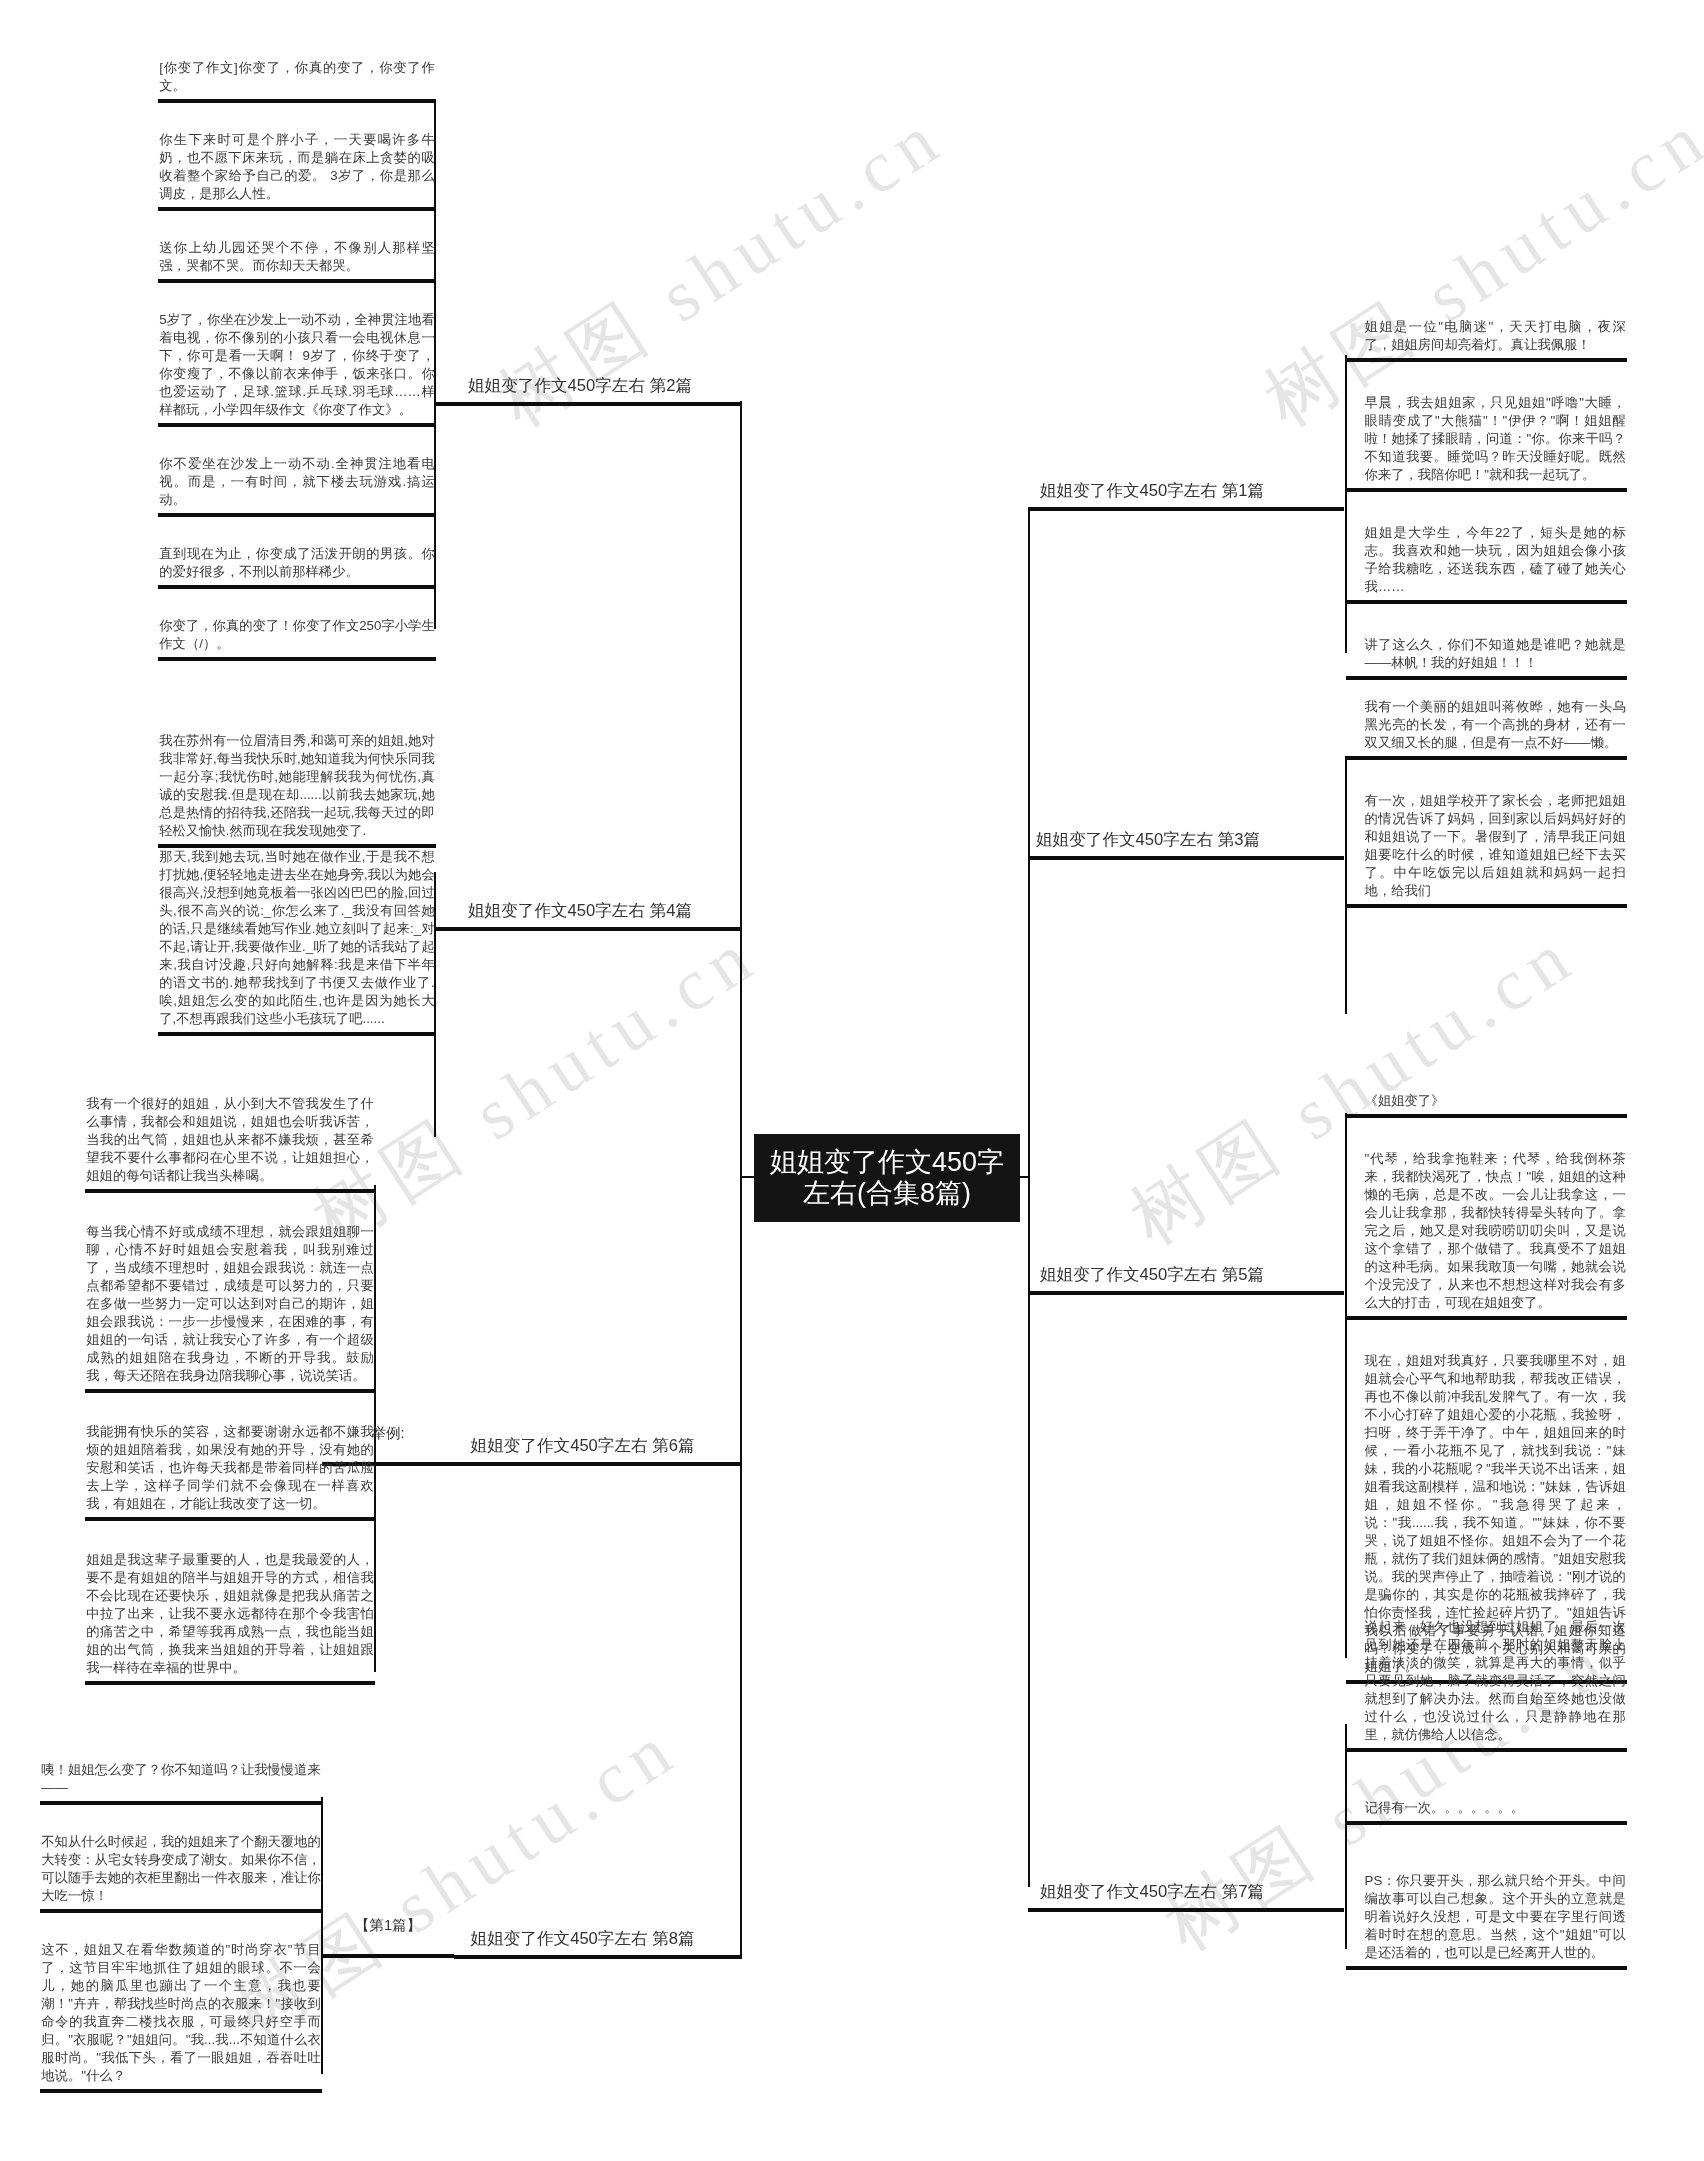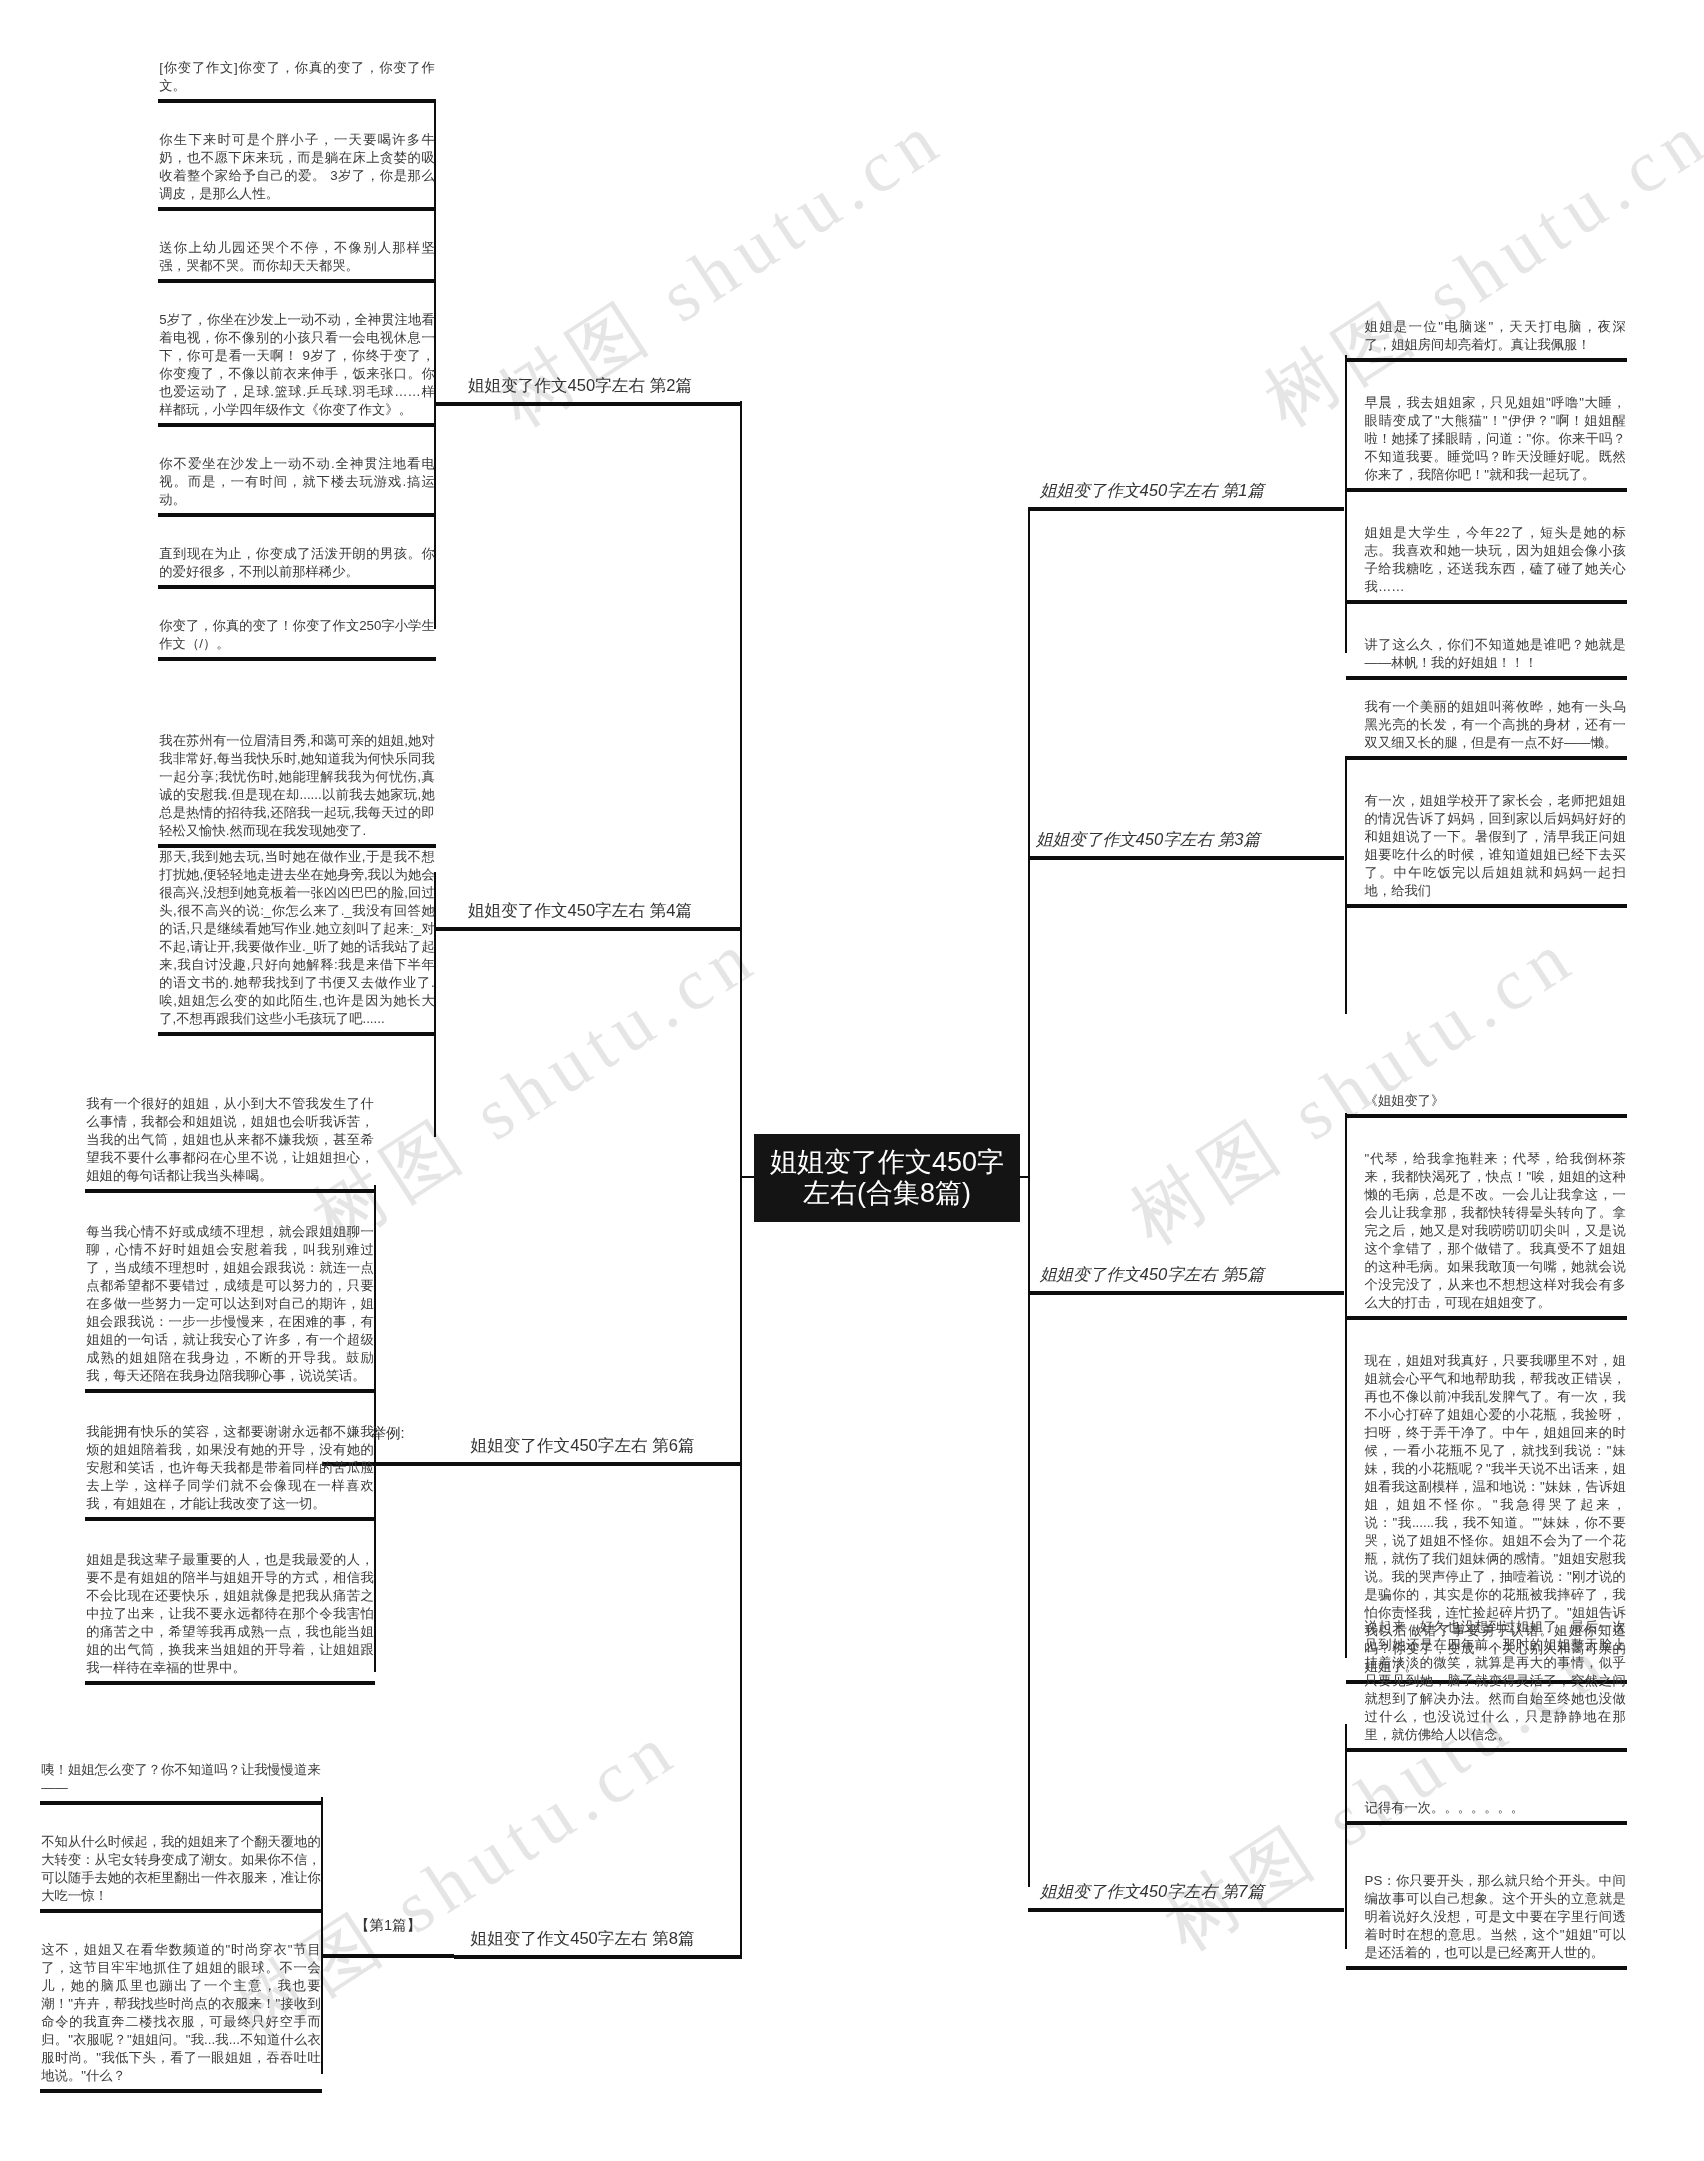--- a/index.html
+++ b/index.html
@@ -19,21 +19,21 @@
   .lc3{left:40px;top:1761px;width:282px;gap:28px;}
   .rc0{left:1346px;top:318px;width:281px;gap:32px;}
   .rc1{left:1346px;top:698px;width:281px;gap:32px;}
   .rc2{left:1346px;top:1092px;width:281px;gap:32px;}
   .rc3{left:1346px;top:1618px;width:281px;gap:47px;}
   
   .blabel{position:absolute;height:32px;font-size:16.6px;color:#333;border-bottom:4.7px solid #0d0d0d;
           display:flex;align-items:flex-end;padding-bottom:5.3px;box-sizing:content-box;white-space:nowrap;}
   .llabel{left:435px;width:306px;padding-left:33px;box-sizing:border-box;height:42px;}
   .llabel2{left:454px;width:287px;padding-left:16.6px;box-sizing:border-box;height:42px;}
-  .rlabel{left:1028px;width:316px;padding-left:12px;box-sizing:border-box;height:42px;font-style:italic;}
+  .rlabel{left:1028px;width:316px;padding-left:12px;box-sizing:border-box;height:42px;}
   .lb0{top:364px;} .lb1{top:889px;} .lb2{top:1424px;} .lb3{top:1917px;}
   .rb0{top:469px;} .rb1{top:818px;padding-left:8px;} .rb2{top:1253px;} .rb3{top:1870px;}
   
   .prefix{position:absolute;border-bottom:4.7px solid #0d0d0d;display:flex;align-items:flex-end;
           justify-content:center;font-size:14.6px;color:#333;padding-bottom:19px;box-sizing:border-box;}
   .pf6{left:322px;width:132px;top:1433px;height:33px;}
   .pf8{left:322px;width:132px;top:1925px;height:33px;}
   
   .vline,.hline{position:absolute;background:#0d0d0d;}
   .vline{width:2px;} .hline{height:2px;}

